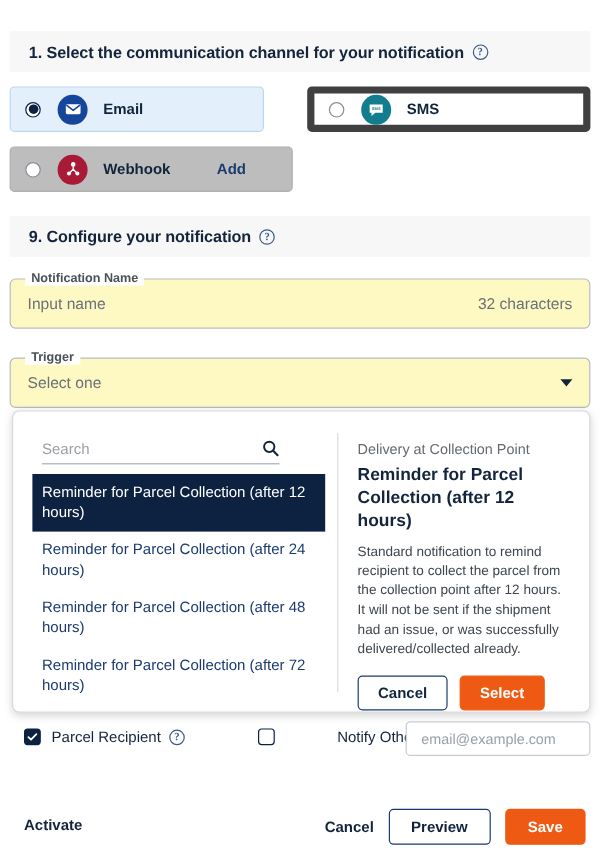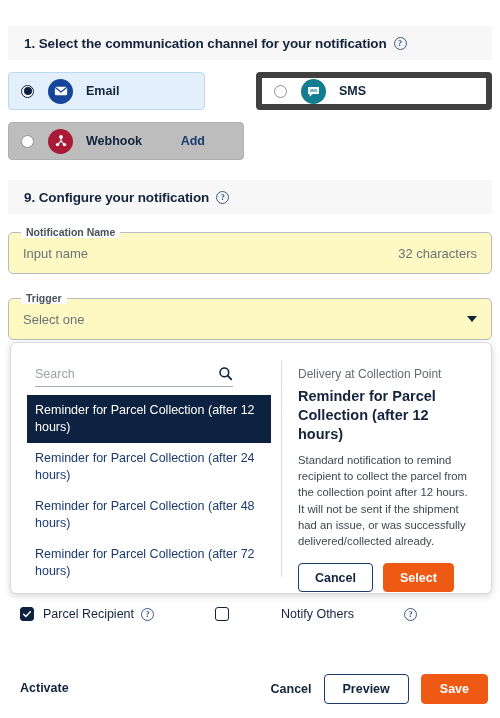--- a/index.html
+++ b/index.html
@@ -36,21 +36,21 @@
   }
 
   
   .channel {
     position: absolute;
     height: 38px;
     border-radius: 4px;
     display: flex; align-items: center;
     padding-left: 12px;
   }
-  .channel.email  { left:8px;  top:72px;  width:197px; background:#e3f0fb; border:1px solid #b9d9f2; }
+  .channel.email  { left:8px;  top:72px;  width:212px; background:#e3f0fb; border:1px solid #b9d9f2; }
   .channel.sms    { left:256px;top:72px;  width:236px; background:#ffffff; border:6px solid #404040; }
   .channel.webhook{ left:8px;  top:122px; width:236px; background:#bdbdbd; border:1px solid #b0b0b0; }
 
   .radio {
     width: 13px; height: 13px; border-radius: 50%;
     border: 1px solid #8a8f98; background: #fff;
     flex: 0 0 auto; position: relative;
   }
   .radio.on { border-color:#0d2240; }
   .radio.on::after {
@@ -316,20 +316,21 @@
     <span class="rec-label">Parcel Recipient</span>
     <span class="help">?</span>
   </div>
 
   <div id="notify-row">
     <span class="chk"></span>
     <span class="rec-label">Notify Others</span>
     <span class="help">?</span>
   </div>
 
+  <div id="email-input">email@example.com</div>
 
   <div id="activate">Activate</div>
 
   <div id="footer-actions">
     <div id="footer-cancel">Cancel</div>
     <div class="btn outline md">Preview</div>
     <div class="btn primary md">Save</div>
   </div>
 
 </div>

